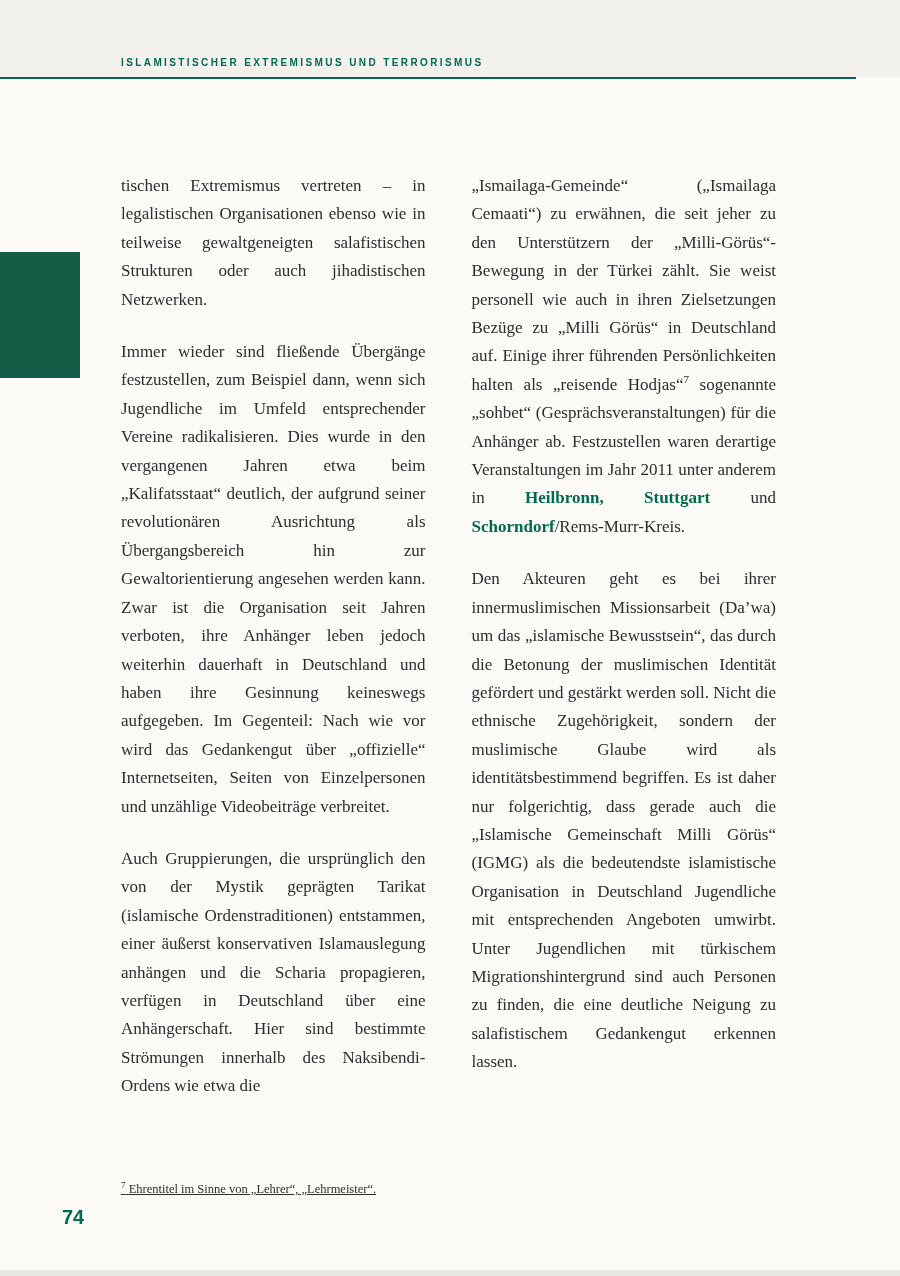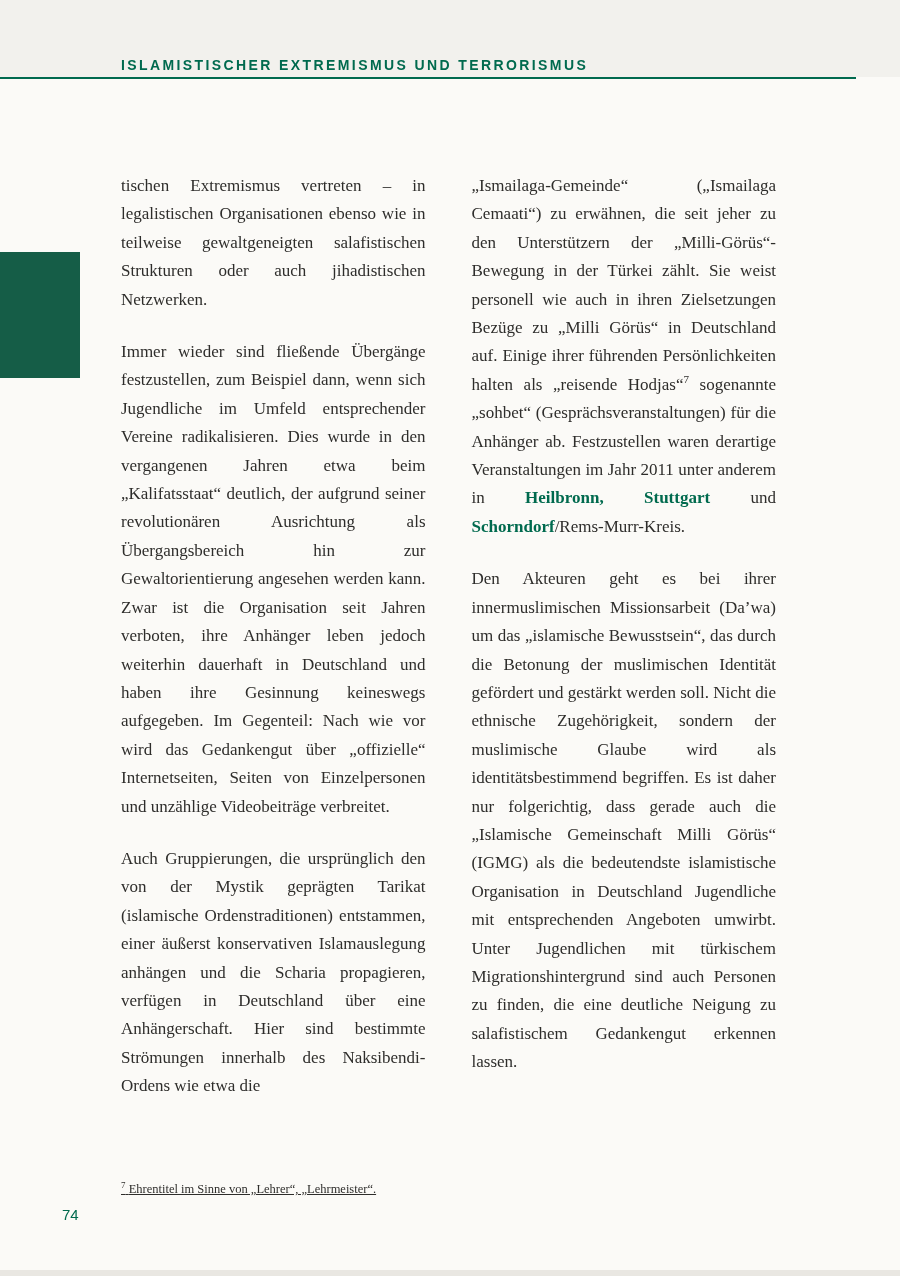--- a/index.html
+++ b/index.html
@@ -21,21 +21,21 @@
     overflow: hidden;
   }
   .top-band {
     position: absolute; top: 0; left: 0;
     width: 900px; height: 77px;
     background: var(--band-bg);
   }
   .running-head {
     position: absolute; top: 57px; left: 121px;
     font-family: "Liberation Sans", sans-serif;
-    font-size: 14px; font-weight: 700;
+    font-size: 10px; font-weight: 700;
     letter-spacing: 2.4px;
     color: var(--accent);
     white-space: nowrap;
   }
   .header-rule {
     position: absolute; top: 77px; left: 0;
     width: 856px; height: 2px;
     background: var(--accent);
   }
   .margin-block {
@@ -63,21 +63,21 @@
   .footnote {
     position: absolute; left: 121px; top: 1180px;
     font-size: 12.5px; line-height: 18px;
     color: var(--text);
     text-decoration: underline;
   }
   .footnote sup { font-size: 9px; line-height: 0; vertical-align: super; }
   .page-number {
     position: absolute; left: 62px; top: 1206px;
     font-family: "Liberation Sans", sans-serif;
-    font-weight: 400; font-size: 15px;
+    font-weight: 700; font-size: 20px;
     color: var(--accent);
   }
   .bottom-band {
     position: absolute; bottom: 0; left: 0;
     width: 900px; height: 6px;
     background: #e9e7e2;
   }
 </style>
 </head>
 <body>

